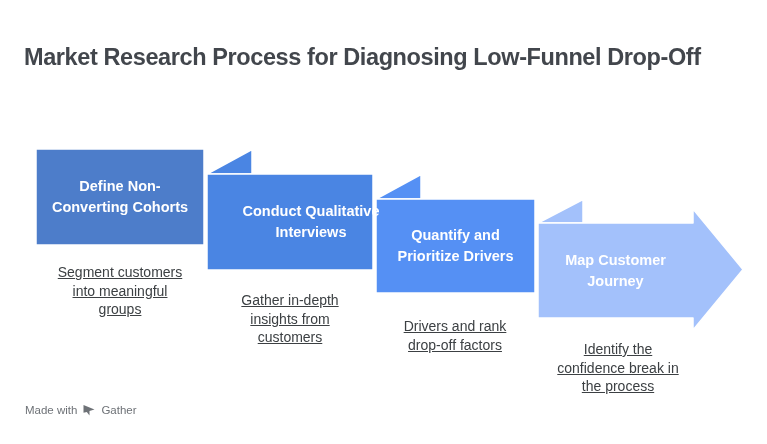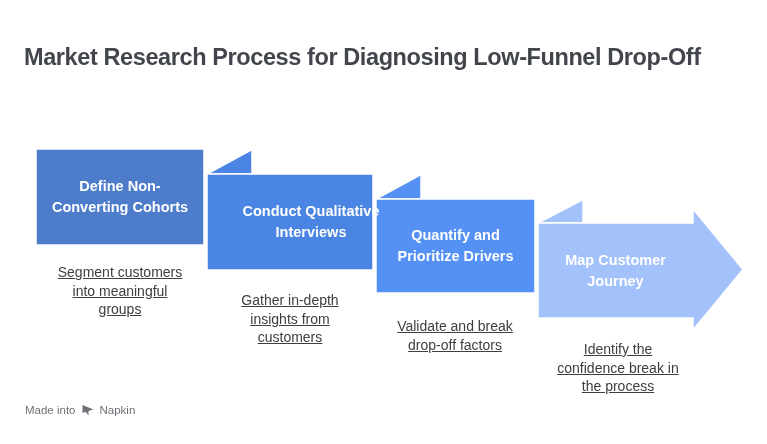--- a/index.html
+++ b/index.html
@@ -74,24 +74,24 @@
   </div>
   <div class="step-label lbl3">
     <span>Quantify and Prioritize Drivers</span>
   </div>
   <div class="step-label lbl4">
     <span>Map Customer Journey</span>
   </div>
 
   <div class="step-desc dsc1">Segment customers into meaningful groups</div>
   <div class="step-desc dsc2">Gather in-depth insights from customers</div>
-  <div class="step-desc dsc3">Validate and break drop-off factors</div>
+  <div class="step-desc dsc3">Drivers and rank drop-off factors</div>
   <div class="step-desc dsc4">Identify the confidence break in the process</div>
 
   <div class="footer">
-    <span>Made into</span>
+    <span>Made with</span>
     <svg class="napkin-icon" viewBox="0 0 14 14">
       <polygon points="1.5,2 12.5,6.5 7.5,8 7.5,12.5 4.8,9 1.5,9.8" fill="#6e7277"></polygon>
     </svg>
-    <span>Napkin</span>
+    <span>Gather</span>
   </div>
 
 </div>
 
 </body></html>

